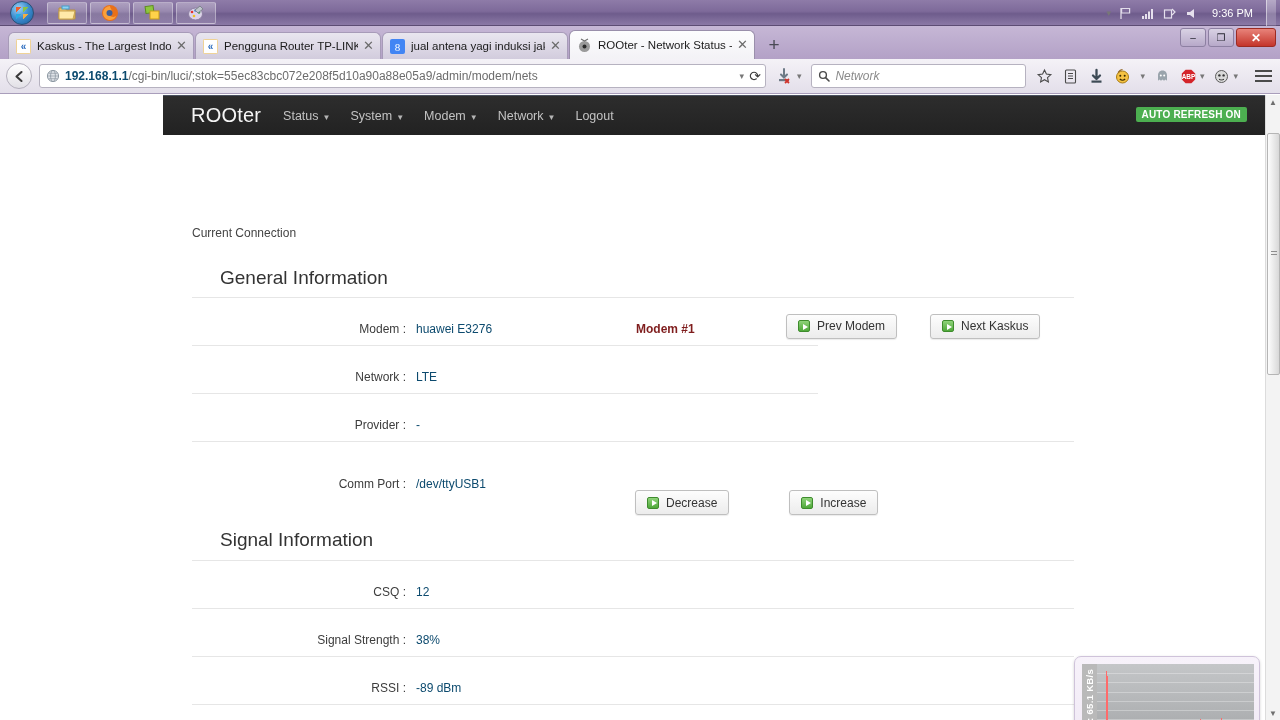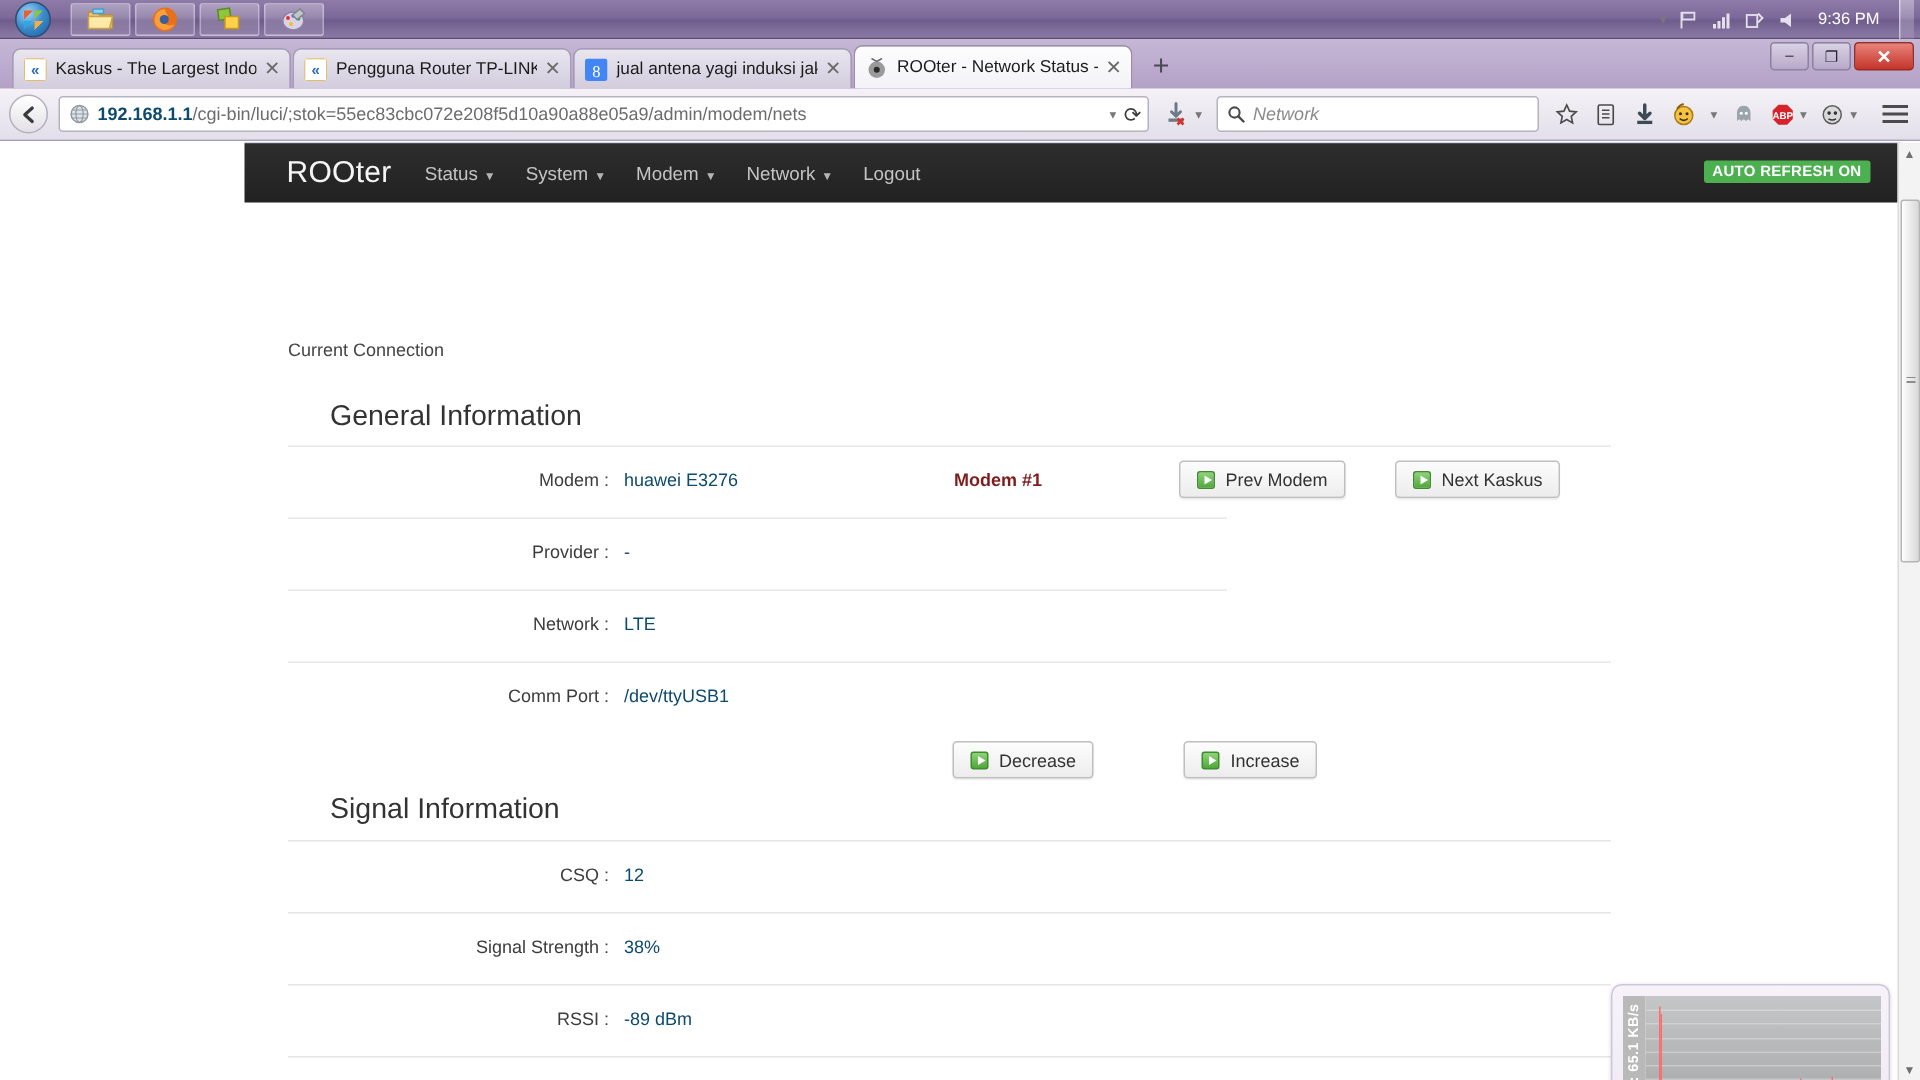--- a/index.html
+++ b/index.html
@@ -160,21 +160,21 @@
   #current-conn {
     position: absolute; top: 131px; left: 192px;
     font-size: 12px; color: #444;
   }
 
   .sec-title {
     position: absolute; left: 192px; font-size: 19px; color: #333; font-weight: normal; margin-left: 28px;
   }
   .rowtable { position: absolute; left: 192px; }
   .frow {
-    position: relative; display: flex; align-items: flex-start;
+    position: relative; display: flex; align-items: center;
     border-top: 1px solid #e6e6e6;
     height: 48px;
   }
   .flabel {
     width: 224px; text-align: right; padding-top: 15px; padding-right: 10px;
     font-size: 12px; color: #3c3c3c; white-space: nowrap;
   }
   .fval {
     padding-top: 15px; font-size: 12px; color: #0c4a6e; white-space: nowrap;
   }
@@ -487,27 +487,27 @@
               <span>Prev Modem</span>
             </span>
           <span class="btn">
               <span class="gico"></span>
               <span>Next Kaskus</span>
             </span>
         </div>
       </div>
 
       <div class="frow" style="width:626px">
+        <div class="flabel">Network :</div>
+        <div class="fval">LTE</div>
+      </div>
+
+      <div class="frow" style="width:626px">
         <div class="flabel">Provider :</div>
         <div class="fval">-</div>
-      </div>
-
-      <div class="frow" style="width:626px">
-        <div class="flabel">Network :</div>
-        <div class="fval">LTE</div>
       </div>
 
       <div class="frow" style="height:70px">
         <div class="flabel">Comm Port :</div>
         <div class="fval" style="width:220px">/dev/ttyUSB1</div>
         <div style="padding-top:52px;display:flex;gap:60px;margin-left:-1px;">
           <span class="btn">
               <span class="gico"></span>
               <span>Decrease</span>
             </span>

